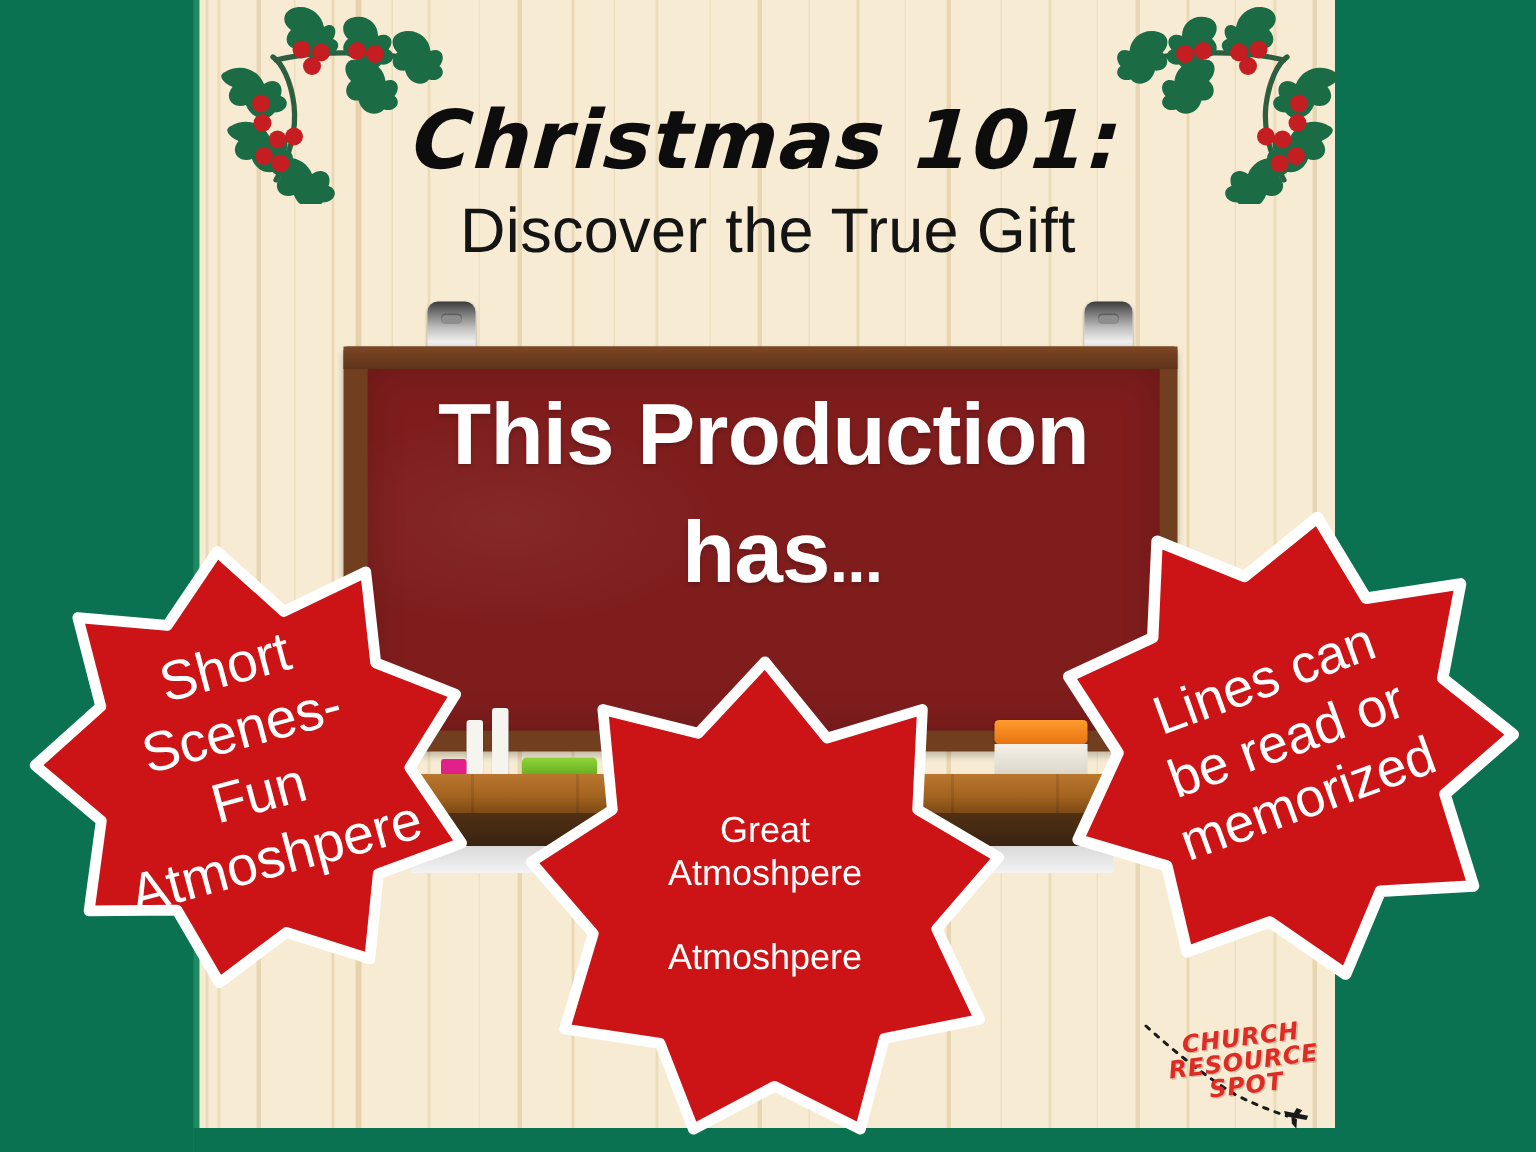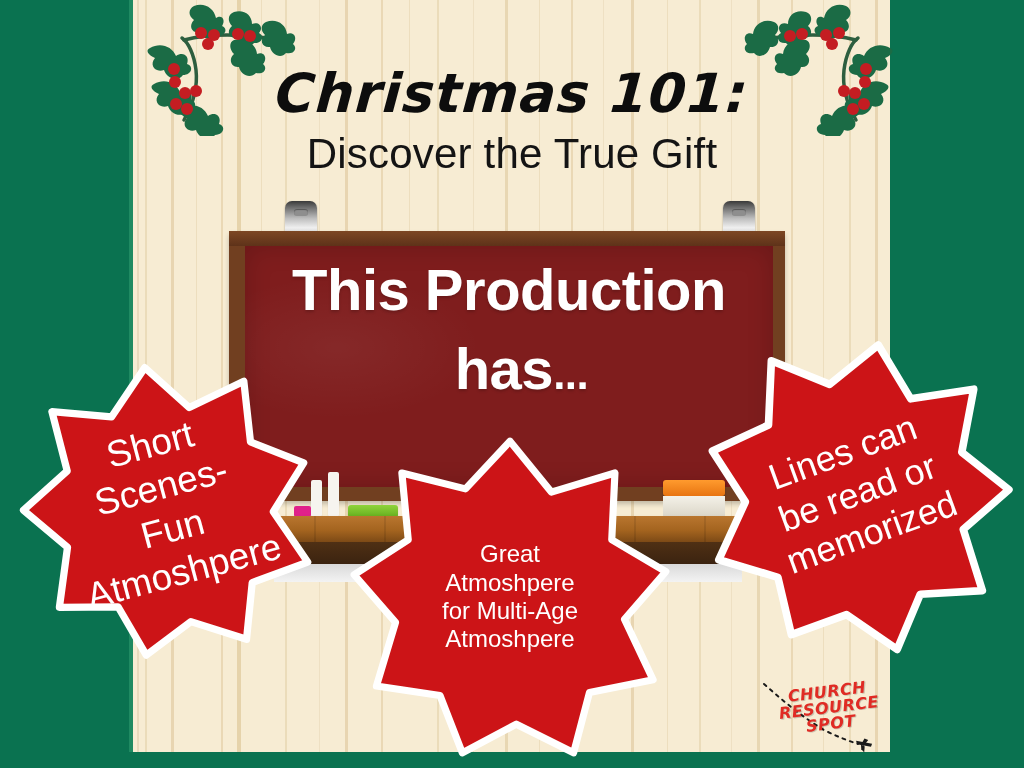--- a/index.html
+++ b/index.html
@@ -310,21 +310,21 @@
   </div>
 
   <div class="burst burst-center">
     <svg width="330" height="318" viewBox="0 0 200 200">
       <polygon points="100,2 126,34 166,22 164,64 198,84 172,114 190,152 150,160 140,198 104,180 70,198 56,162 16,156 28,116 2,86 36,64 32,22 72,32" fill="#cc1417" stroke="#ffffff" stroke-width="4.5" stroke-linejoin="round"></polygon>
     </svg>
     <div class="burst-text">
       <span>
         <span>Great</span><br>
         <span>Atmoshpere</span><br>
-        <span>for Multi-Age</span><br>
+        <br>
         <span>Atmoshpere</span>
       </span>
     </div>
   </div>
 
   <div class="burst burst-right">
     <svg width="305" height="310" viewBox="0 0 200 200">
       <g transform="rotate(8 100 100)">
         <polygon points="100,2 126,34 166,22 164,64 198,84 172,114 190,152 150,160 140,198 104,180 70,198 56,162 16,156 28,116 2,86 36,64 32,22 72,32" fill="#cc1417" stroke="#ffffff" stroke-width="5" stroke-linejoin="round"></polygon>
       </g>

